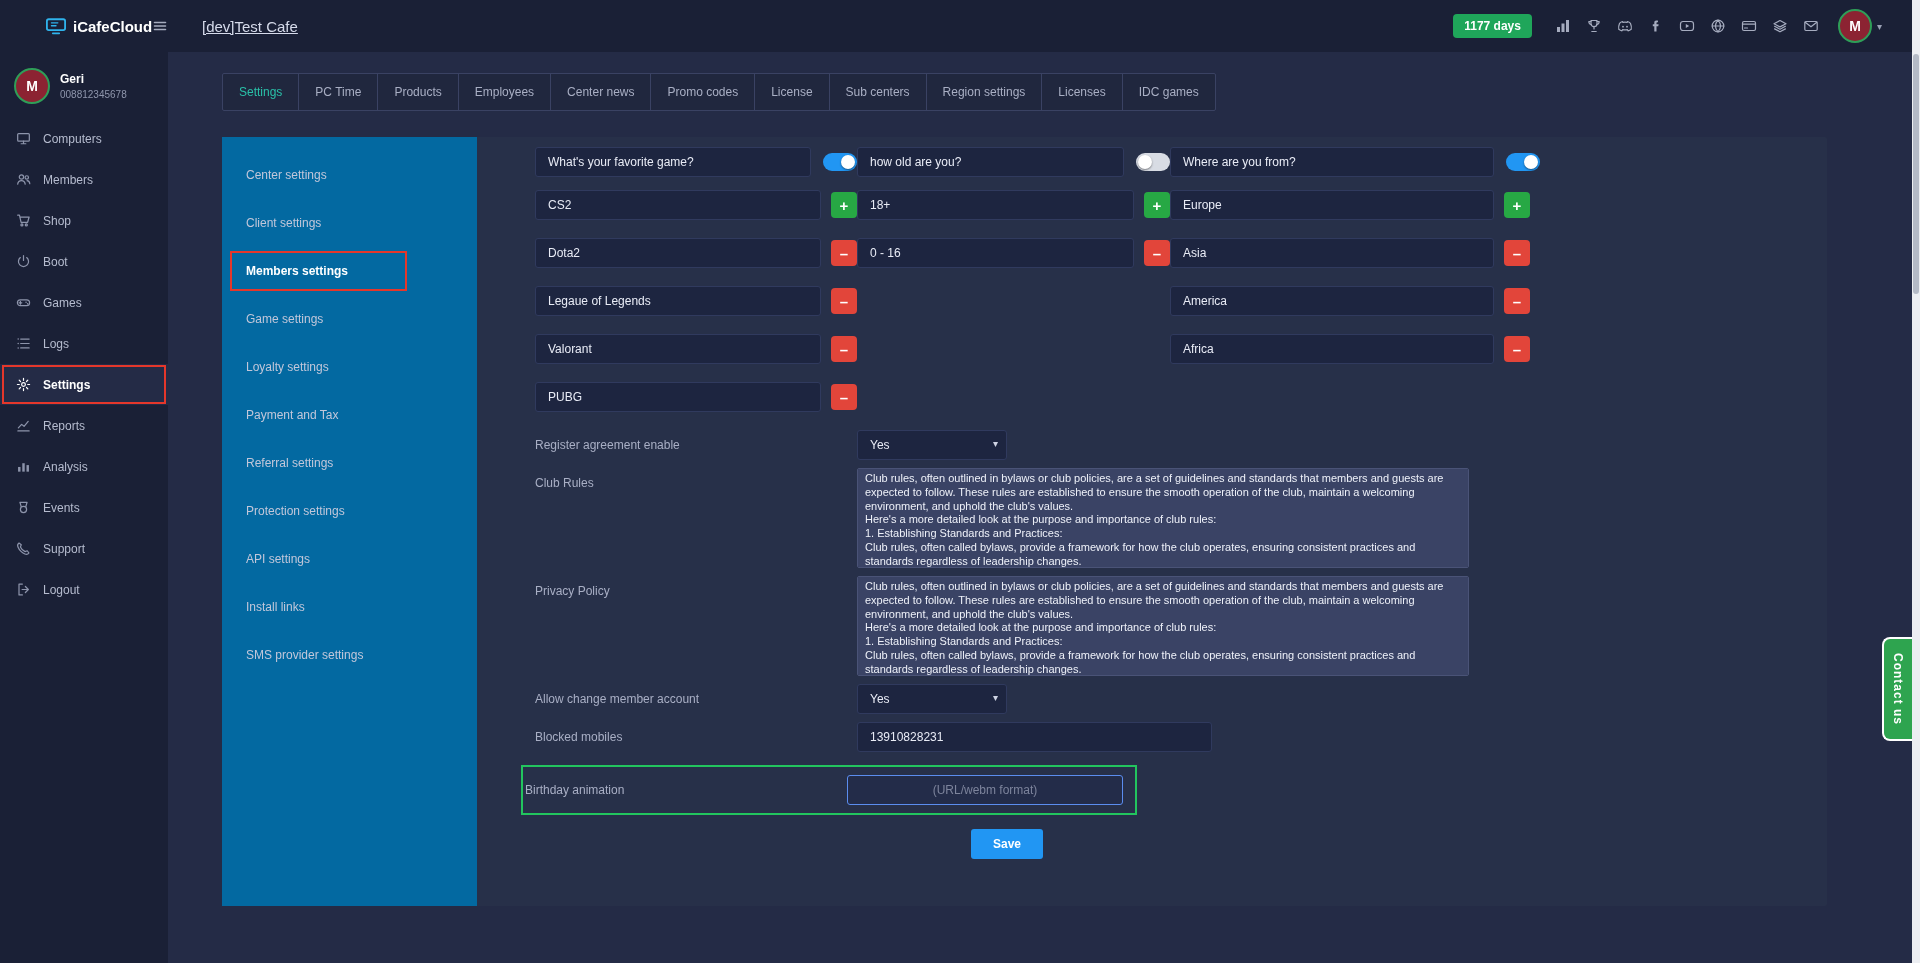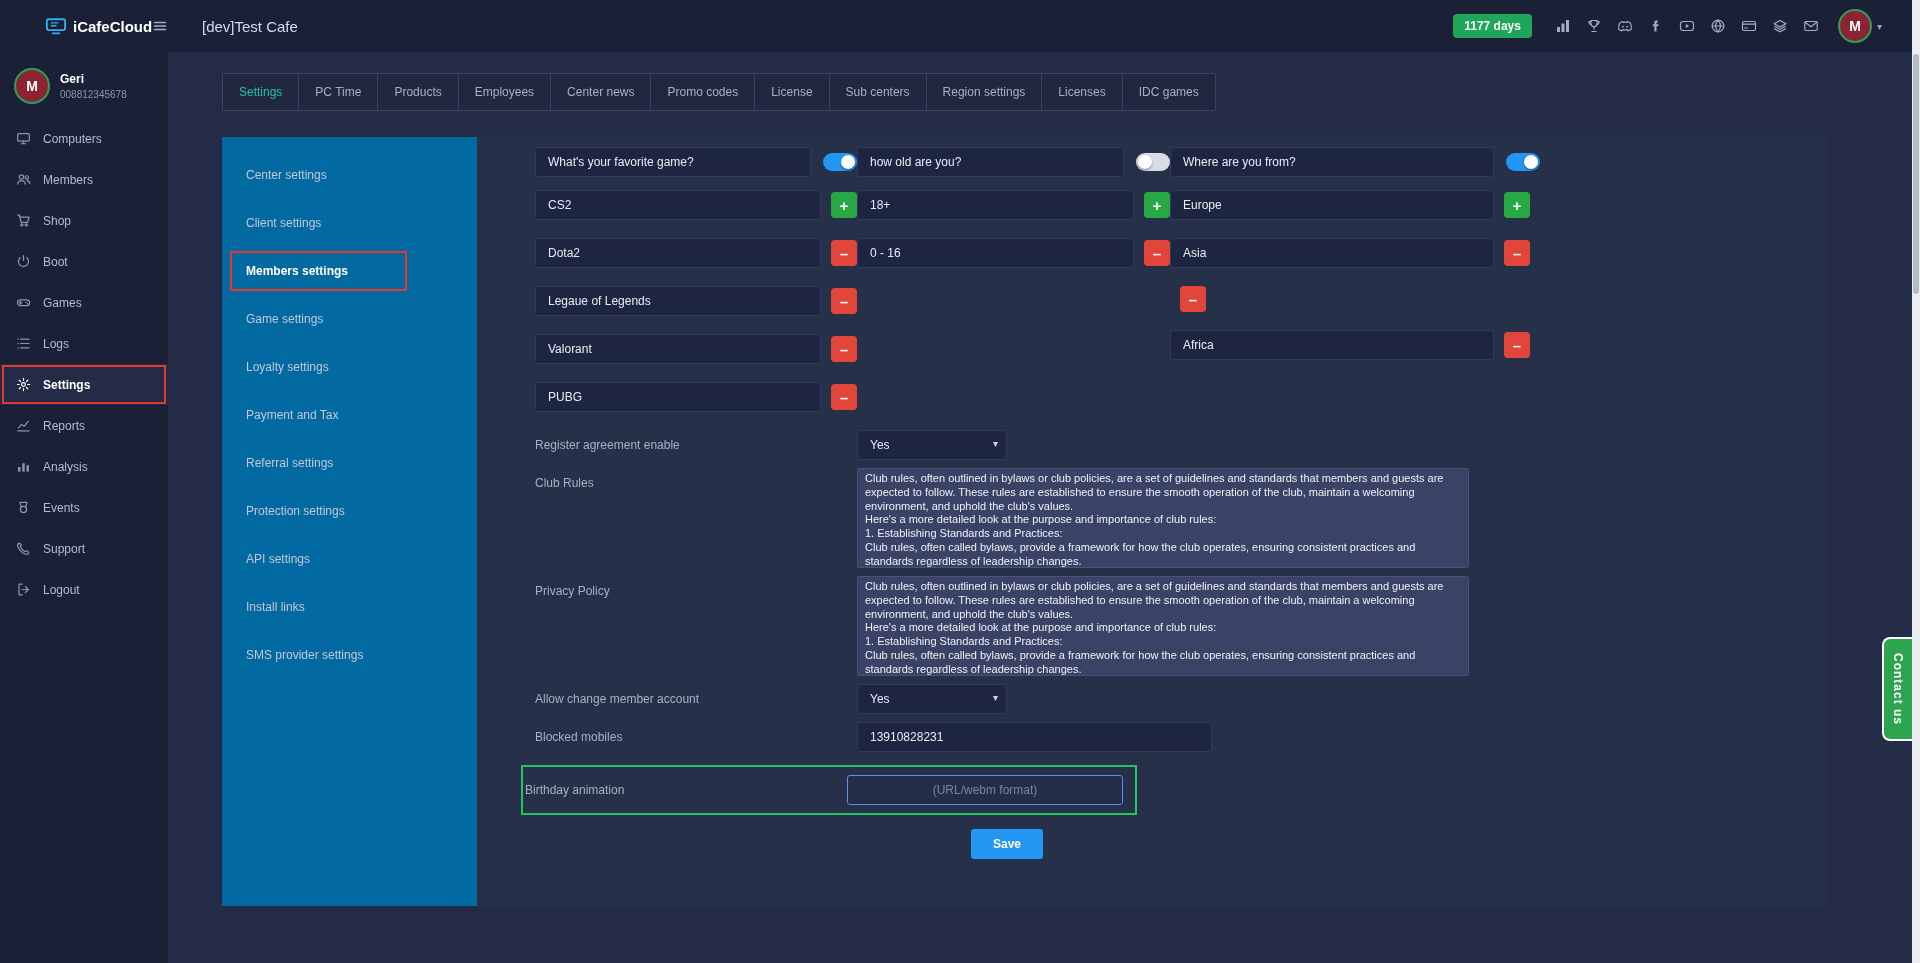--- a/index.html
+++ b/index.html
@@ -7,21 +7,21 @@
   body { background:#242b46; font-family:"Liberation Sans", sans-serif; color:#c7cce0; overflow:hidden; position:relative; }
   svg { display:block; }
   .icon svg { width:15px; height:15px; stroke:currentColor; fill:none; stroke-width:1.3; stroke-linecap:round; stroke-linejoin:round; }
   .hicon svg { width:16px; height:16px; stroke:currentColor; fill:none; stroke-width:1.2; stroke-linecap:round; stroke-linejoin:round; }
 
   
   .header { position:absolute; top:0; left:0; width:100%; height:52px; background:#1a2036; display:flex; align-items:center; z-index:5; }
   .header-left { width:168px; flex:none; display:flex; align-items:center; justify-content:space-between; padding:0 14px; }
   .logo { display:flex; align-items:center; gap:7px; color:#fff; font-weight:bold; font-size:15px; cursor:pointer;padding-left:32px; }
   .burger { color:#aeb4c6; cursor:pointer; display:flex; }
-  .header-title { margin-left:34px; font-size:15px; color:#d6dbeb; }
+  .header-title { margin-left:34px; font-size:15px; color:#d6dbeb;text-decoration:underline; }
   .header-right { margin-left:auto; display:flex; align-items:center; gap:15px; padding-right:38px; }
   .badge-days { background:#1fa65a; color:#fff; font-size:12px; font-weight:bold; padding:5px 11px; border-radius:4px; margin-right:8px; cursor:pointer; white-space:nowrap; }
   .hicon { color:#a6acbf; display:flex; cursor:pointer; }
   .avatar { width:34px; height:34px; border-radius:50%; background:#8c2332; border:2px solid #2f9e58; color:#fff; display:flex; align-items:center; justify-content:center; font-weight:bold; font-size:14px; flex:none; }
   .user-chip { display:flex; align-items:center; gap:5px; cursor:pointer; margin-left:4px; }
   .chev-sm { color:#9aa0b4; font-size:10px; }
 
   
   .sidebar { position:absolute; top:52px; left:0; width:168px; height:911px; background:#1a2036; }
   .user-block { display:flex; align-items:center; gap:10px; padding:16px 14px 14px; }
@@ -389,20 +389,21 @@
           </div>
           <div class="qrow">
             <input class="tinput" value="Europe" style="">
             <button class="btn-sq btn-add">+</button>
           </div>
           <div class="qrow">
             <input class="tinput" value="Asia" style="">
             <button class="btn-sq btn-remove">–</button>
           </div>
           <div class="qrow">
+            <input class="tinput" value="America" style="">
             <button class="btn-sq btn-remove">–</button>
           </div>
           <div class="qrow">
             <input class="tinput" value="Africa" style="">
             <button class="btn-sq btn-remove">–</button>
           </div>
         </div>
       </div>
 
       

